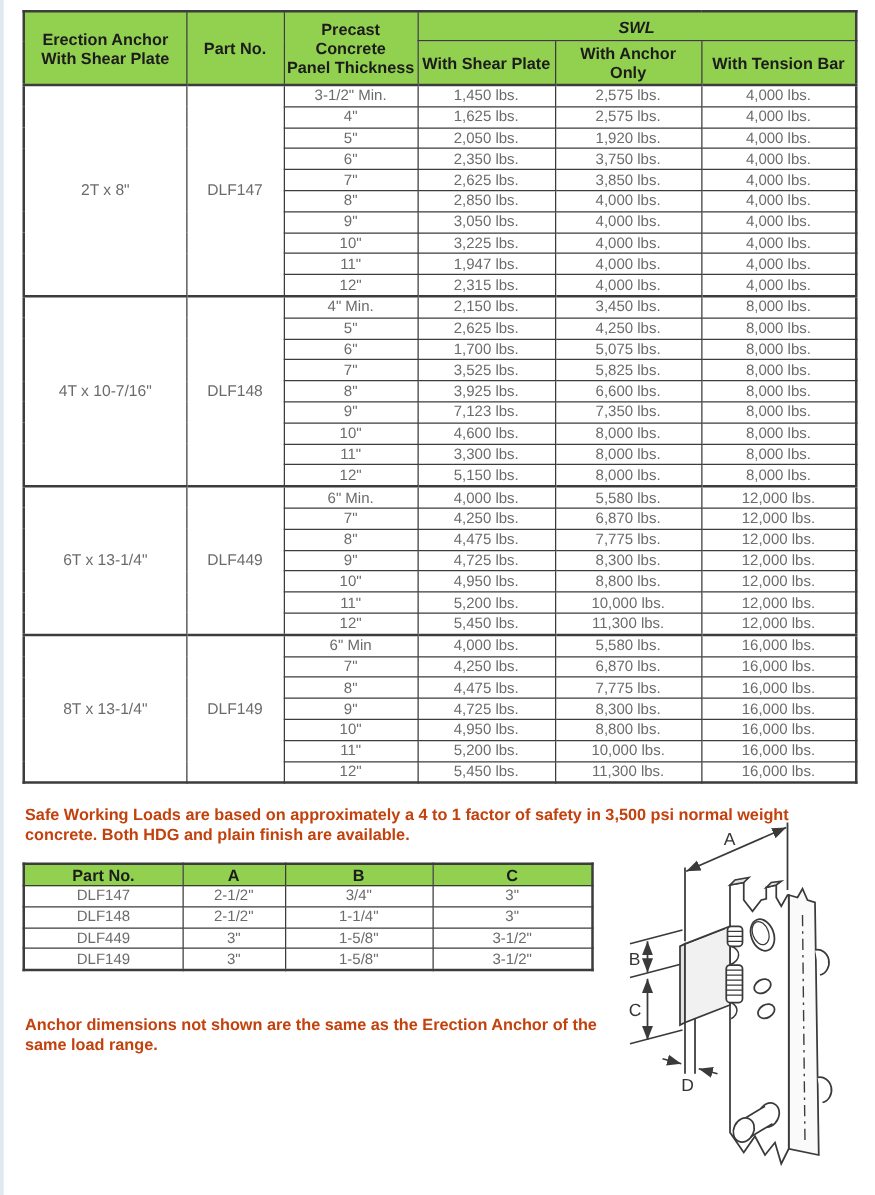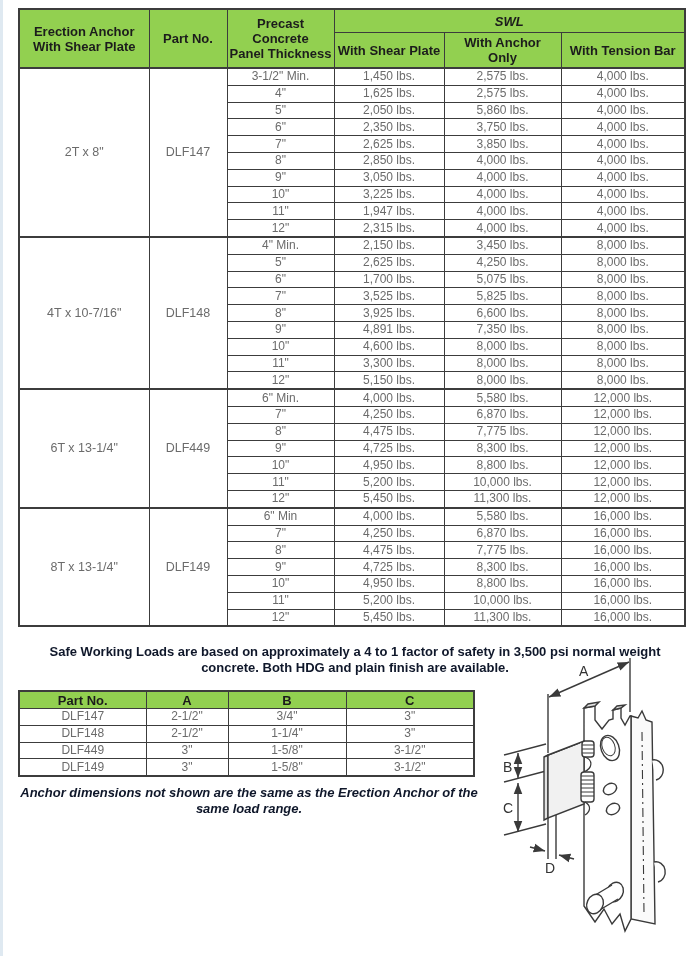--- a/index.html
+++ b/index.html
@@ -17,23 +17,23 @@
   }
   .swl-table th.swl-h{height:20px;font-style:italic;}
   .swl-table thead tr:nth-child(2) th{height:32px;}
   .swl-table td{
     border:1px solid #3c3c3c;font-size:12px;line-height:13px;color:#6b6b6b;
     text-align:center;height:15.8px;padding:0;
   }
   .swl-table tr.group-start td{border-top:2px solid #3c3c3c;}
   .swl-table td.anchor-cell,.swl-table td.part-cell{font-size:12.5px;}
 
-  .note{position:absolute;font-weight:bold;color:#0f172a;font-size:13px;line-height:16px;text-align:center;}
+  .note{position:absolute;font-weight:bold;color:#c2410c;font-size:13px;line-height:16px;}
   .note-1{left:20px;top:644px;width:670px;}
-  .note-2{left:20px;top:785px;width:458px;font-style:italic;}
+  .note-2{left:20px;top:812px;width:458px;}
 
   .dim-table{position:absolute;left:18px;top:690px;width:455px;border:2px solid #3c3c3c;}
   .dim-table th{
     background:#92d050;color:#1c1c1c;font-weight:bold;font-size:13px;
     border:1px solid #3c3c3c;height:16px;padding:0;text-align:center;
   }
   .dim-table td{
     border:1px solid #3c3c3c;font-size:12px;color:#6b6b6b;text-align:center;
     height:15.8px;padding:0;line-height:13px;
   }
@@ -82,21 +82,21 @@
       </tr>
       <tr>
         <td class="thick-cell">4"</td>
         <td>1,625 lbs.</td>
         <td>2,575 lbs.</td>
         <td>4,000 lbs.</td>
       </tr>
       <tr>
         <td class="thick-cell">5"</td>
         <td>2,050 lbs.</td>
-        <td>5,860 lbs.</td>
+        <td>1,920 lbs.</td>
         <td>4,000 lbs.</td>
       </tr>
       <tr>
         <td class="thick-cell">6"</td>
         <td>2,350 lbs.</td>
         <td>3,750 lbs.</td>
         <td>4,000 lbs.</td>
       </tr>
       <tr>
         <td class="thick-cell">7"</td>
@@ -161,21 +161,21 @@
         <td>8,000 lbs.</td>
       </tr>
       <tr>
         <td class="thick-cell">8"</td>
         <td>3,925 lbs.</td>
         <td>6,600 lbs.</td>
         <td>8,000 lbs.</td>
       </tr>
       <tr>
         <td class="thick-cell">9"</td>
-        <td>4,891 lbs.</td>
+        <td>7,123 lbs.</td>
         <td>7,350 lbs.</td>
         <td>8,000 lbs.</td>
       </tr>
       <tr>
         <td class="thick-cell">10"</td>
         <td>4,600 lbs.</td>
         <td>8,000 lbs.</td>
         <td>8,000 lbs.</td>
       </tr>
       <tr>

